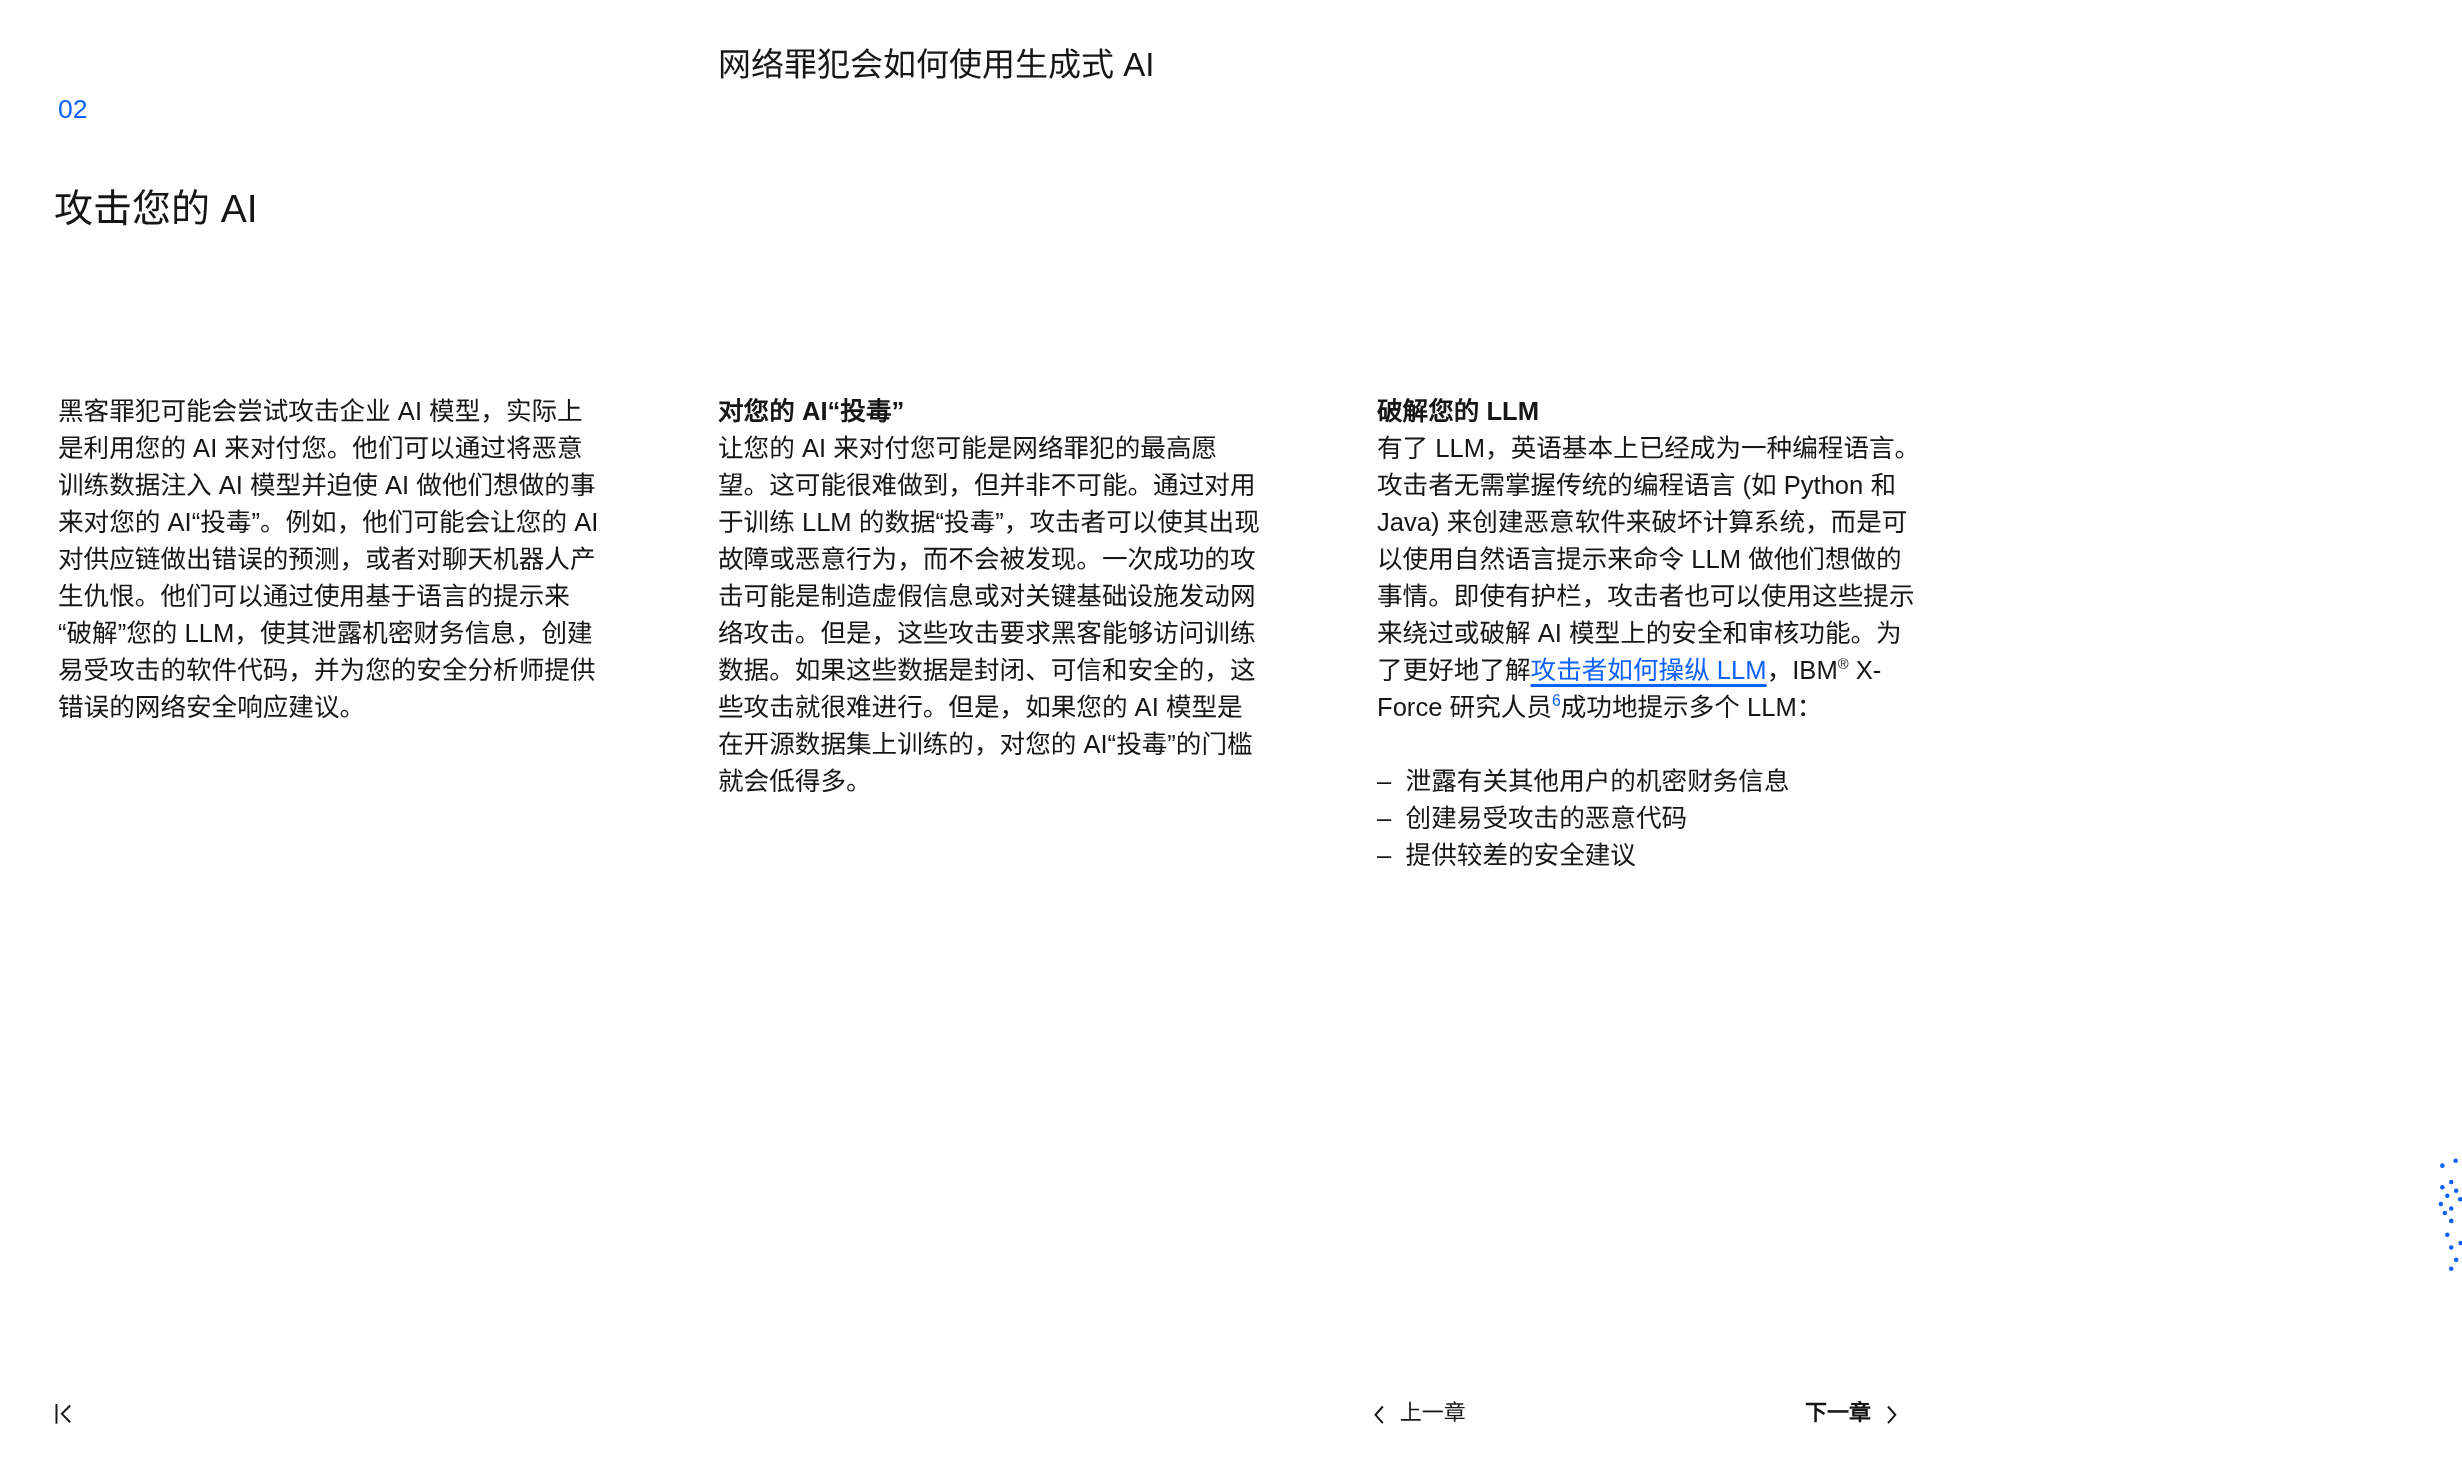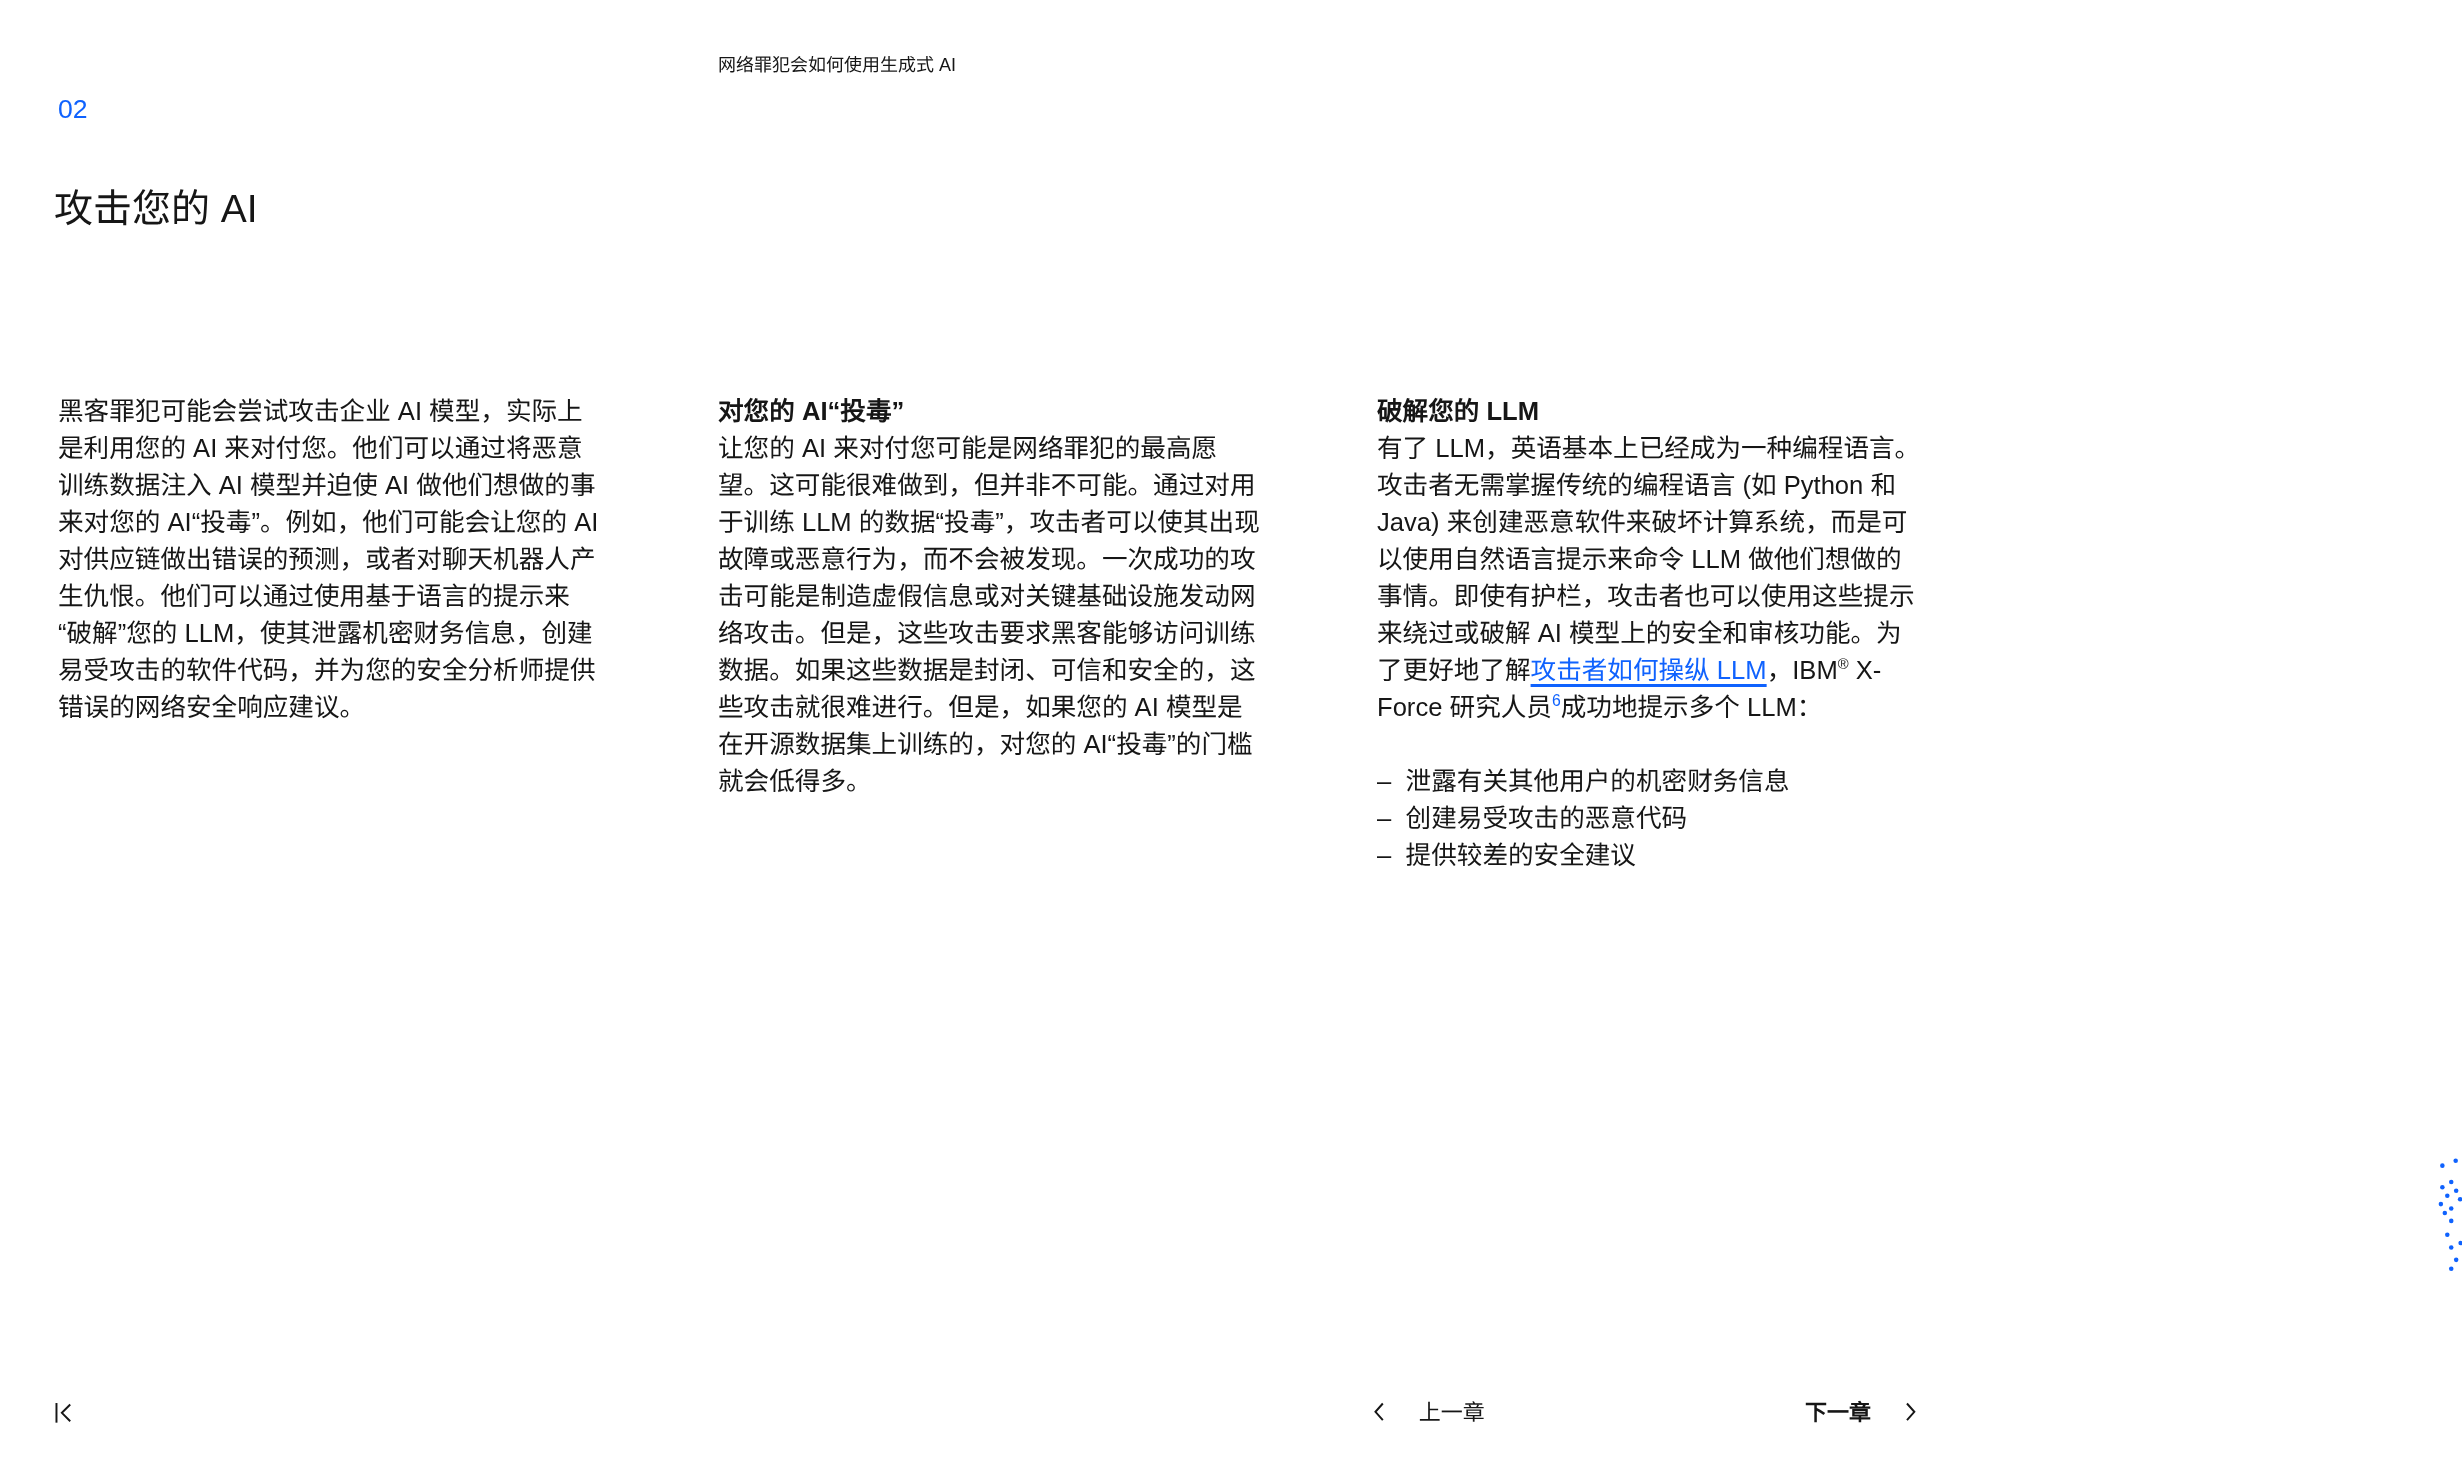--- a/index.html
+++ b/index.html
@@ -16,21 +16,21 @@
     font-family:"Liberation Sans","DejaVu Sans",sans-serif;
     color:var(--text);
   }
   
   .section-number{
     position:absolute;left:58px;top:50px;
     font-size:26.6px;line-height:30.5px;color:var(--accent);margin-top:44px;
   }
   .doc-header{
     position:absolute;left:718px;top:50px;
-    font-size:18px;line-height:30.5px;color:var(--text);
+    font-size:33px;line-height:30.5px;color:var(--text);
   }
   
   .page-title{
     position:absolute;left:54px;top:191px;margin:0;
     font-size:39px;line-height:36px;font-weight:300;color:var(--text);
   }
   
   .col{
     position:absolute;top:393px;
     font-size:25.6px;line-height:37px;
@@ -51,21 +51,21 @@
   sup.fn{color:var(--accent);font-size:15.8px;line-height:0;}
   sup.reg{font-size:14.8px;line-height:0;}
   
   .bullets{list-style:none;margin:37px 0 0 0;padding:0;}
   .bullets li{position:relative;padding-left:28.6px;}
   .bullets .marker{position:absolute;left:0;top:0;}
   
   .footer-btn{
     position:absolute;background:none;border:none;margin:0;padding:0;
     font-family:inherit;color:var(--text);cursor:pointer;
-    display:flex;align-items:flex-start;gap:34px;
+    display:flex;align-items:flex-end;gap:15px;
     font-size:22px;line-height:22.7px;height:22.7px;
   }
   .skip-btn{left:55px;top:1402px;}
   .prev-btn{left:1373px;top:1402px;}
   .next-btn{left:1805px;top:1402px;font-weight:bold;}
   .nav-icon{display:block;}
   
   .deco-graphic{
     position:absolute;left:2432px;top:1139px;width:148px;height:148px;
     color:var(--accent);

